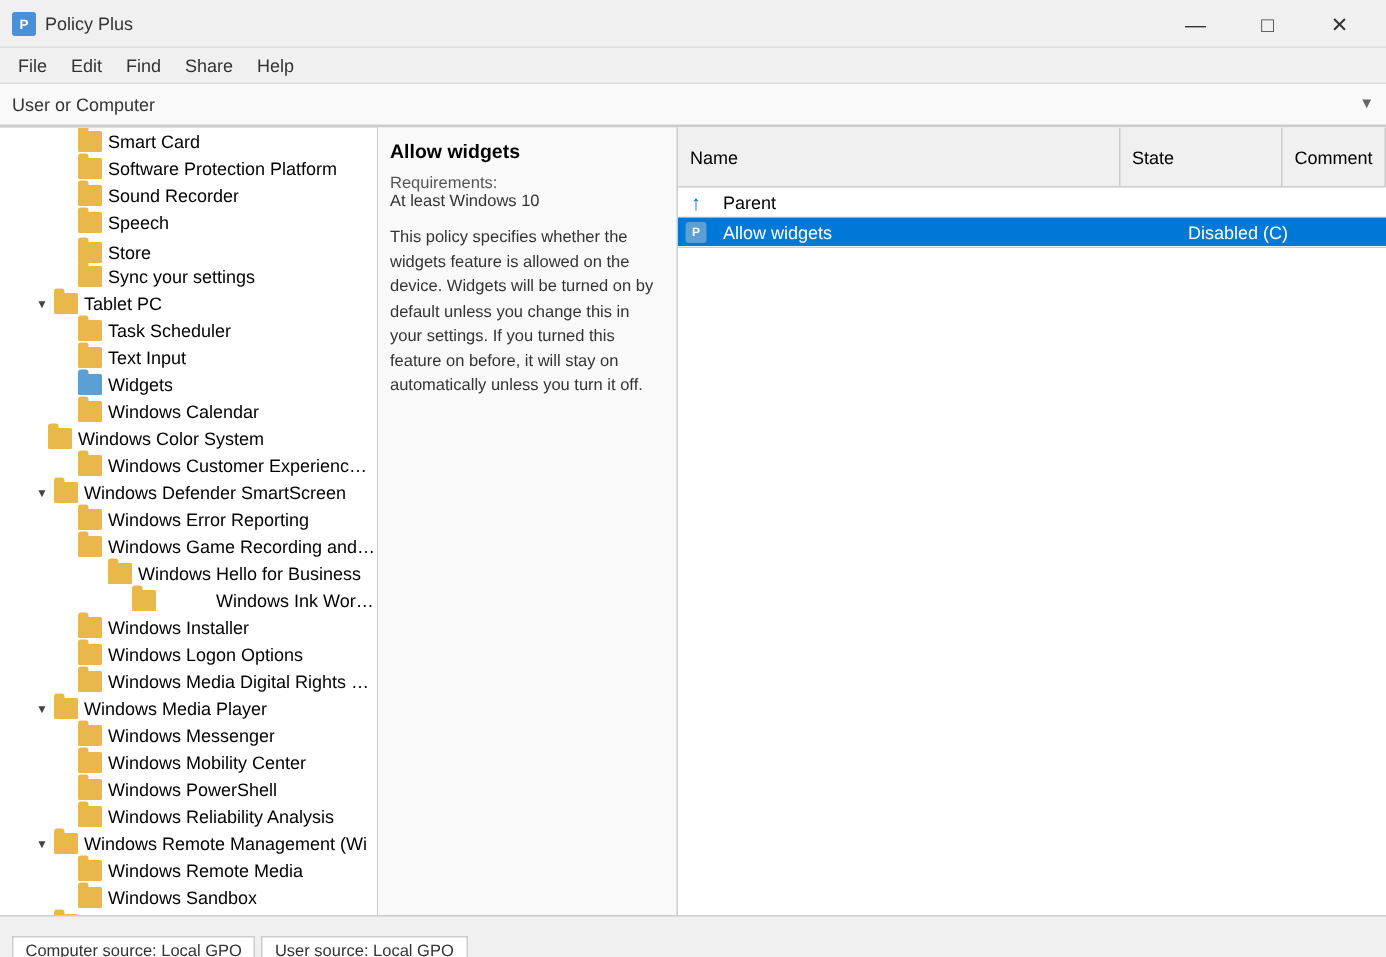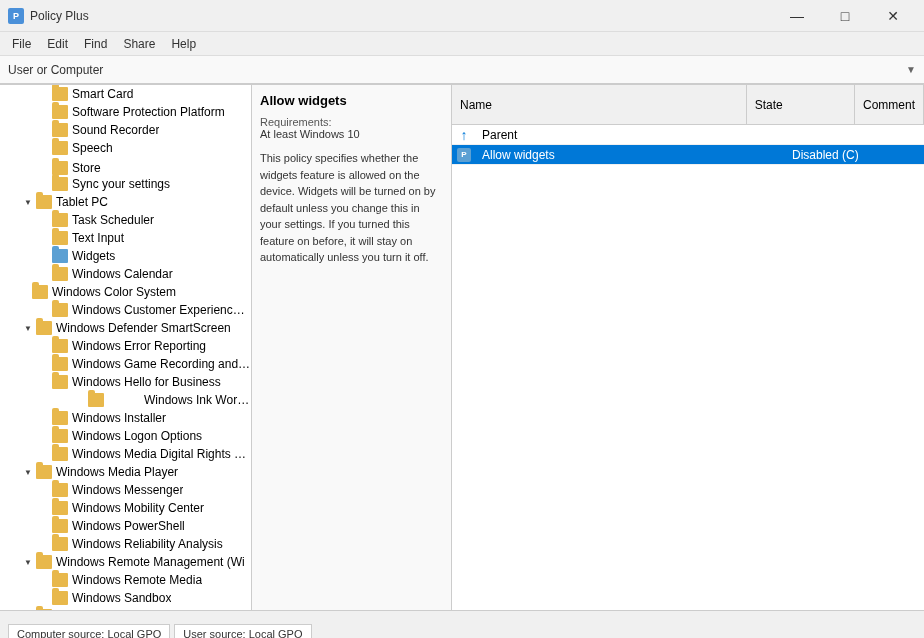--- a/index.html
+++ b/index.html
@@ -315,21 +315,21 @@
       <div class="tree-item" style="padding-left: 36px;">
         <span class="tree-expand"></span>
         <span class="folder-icon"></span>
         <span class="tree-label">Windows Error Reporting</span>
       </div>
       <div class="tree-item" style="padding-left: 36px;">
         <span class="tree-expand"></span>
         <span class="folder-icon"></span>
         <span class="tree-label">Windows Game Recording and Broa</span>
       </div>
-      <div class="tree-item" style="padding-left: 36px;">
+      <div class="tree-item" style="padding-left: 56px;">
         <span class="tree-expand"></span>
         <span class="folder-icon"></span>
         <span class="tree-label">Windows Hello for Business</span>
       </div>
       <div class="tree-item" style="padding-left: 36px; gap: 36px;">
         <span class="tree-expand"></span>
         <span class="folder-icon"></span>
         <span class="tree-label">Windows Ink Workspace</span>
       </div>
       <div class="tree-item" style="padding-left: 36px;">

